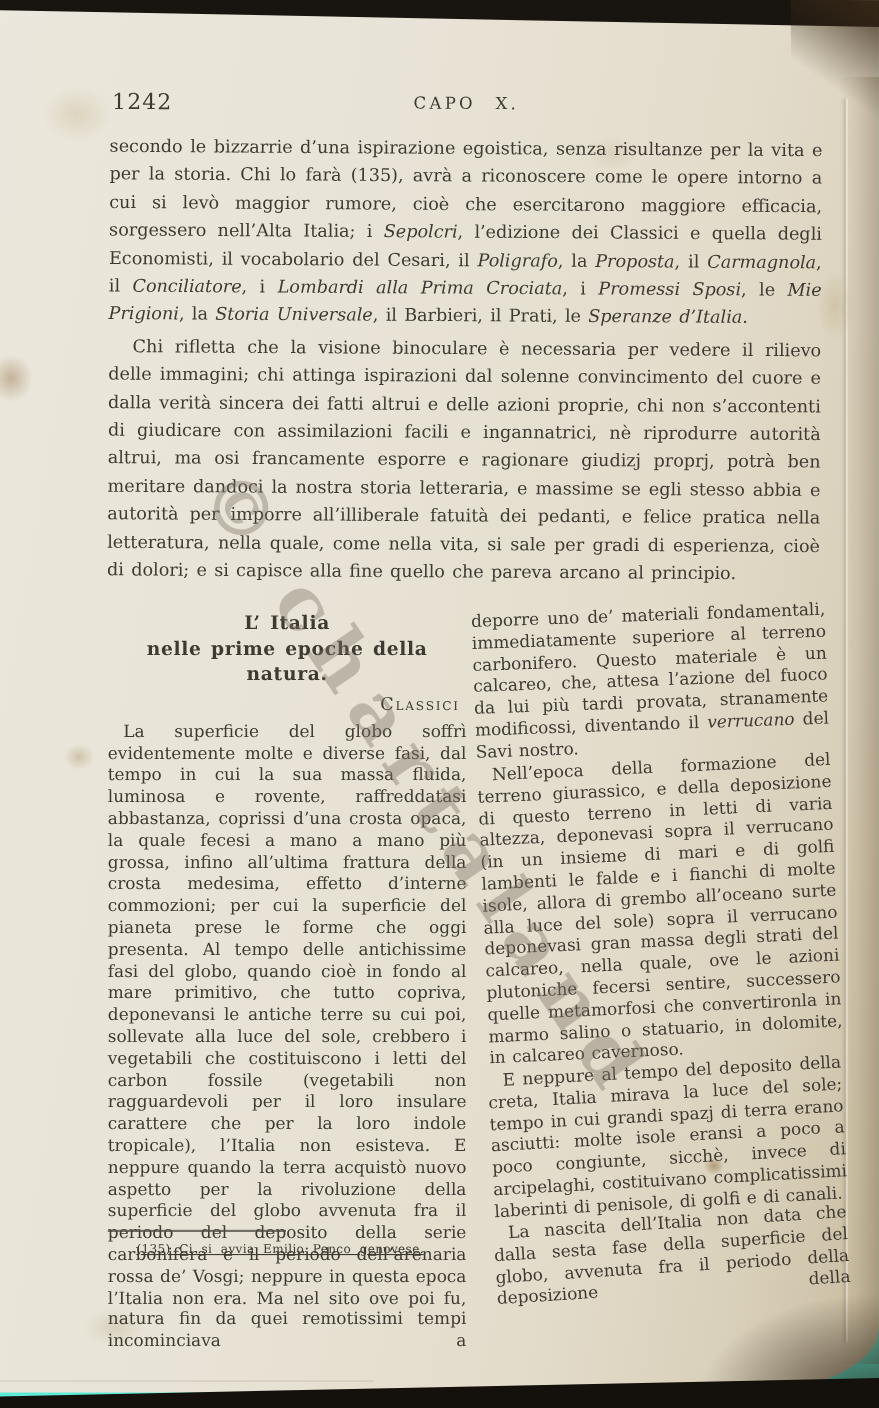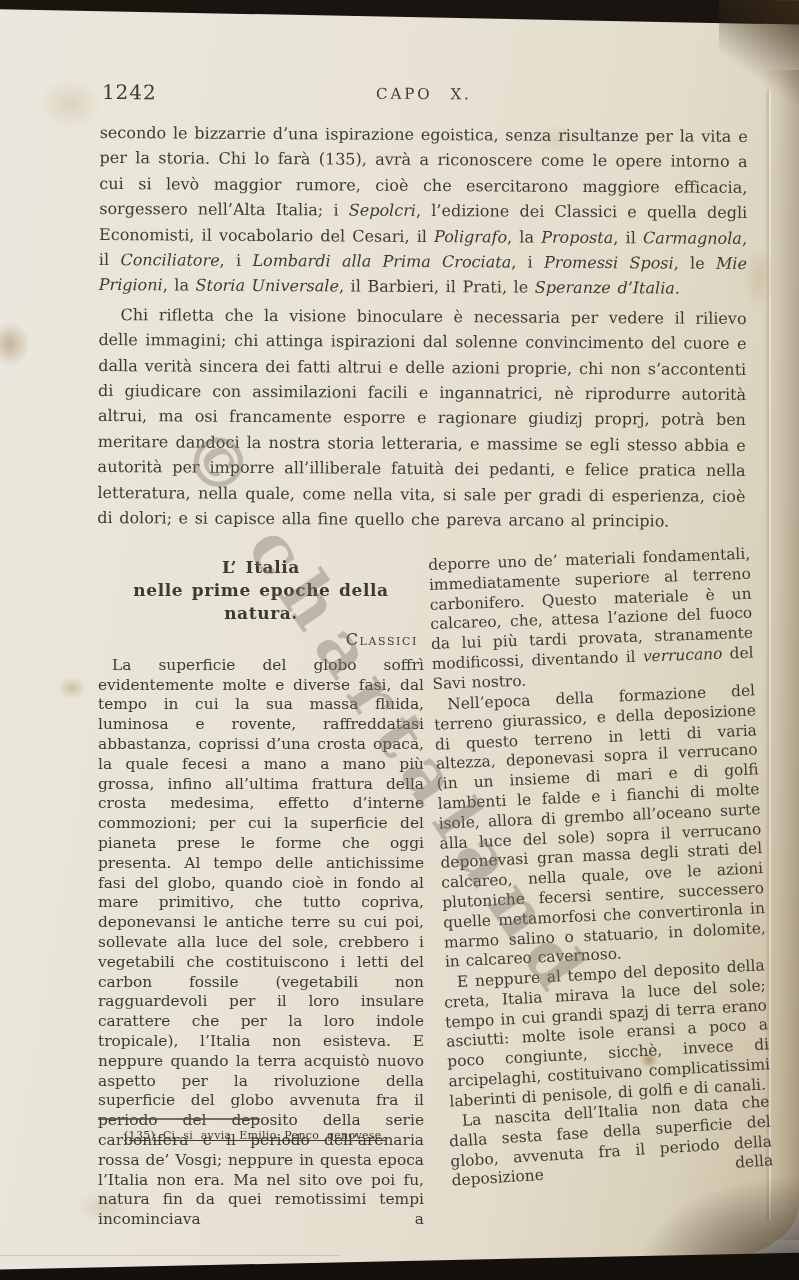--- a/index.html
+++ b/index.html
@@ -1,16 +1,16 @@
 <!DOCTYPE html>
 <html><head>
 <meta charset="utf-8">
 <style>
   html,body{margin:0;padding:0;background:#0c0a08;}
-  .photo{position:relative;width:799px;height:1280px;overflow:hidden;background:#e5e5e5;
+  .photo{position:relative;width:799px;height:1280px;overflow:hidden;background:#5eead4;
          font-family:"DejaVu Serif","Liberation Serif",serif;}
   
   .page{position:absolute;left:0;top:9px;right:0;bottom:14px;
         background:linear-gradient(100deg,#ebe7dc 0%,#e8e3d6 38%,#e3dccb 68%,#d9d0ba 86%,#c8bca0 99%);
         border-bottom-right-radius:120px 60px;border-top-right-radius:10px;}
   .strip-top{position:absolute;left:-20px;top:-7px;width:850px;height:24px;background:#181410;
              transform:rotate(1.1deg);}
   .strip-bottom{position:absolute;left:-20px;bottom:-17px;width:850px;height:36px;background:#14100c;
                 transform:rotate(-1.2deg);}
   .edge-top-right{position:absolute;right:0;top:0;width:80px;height:120px;

